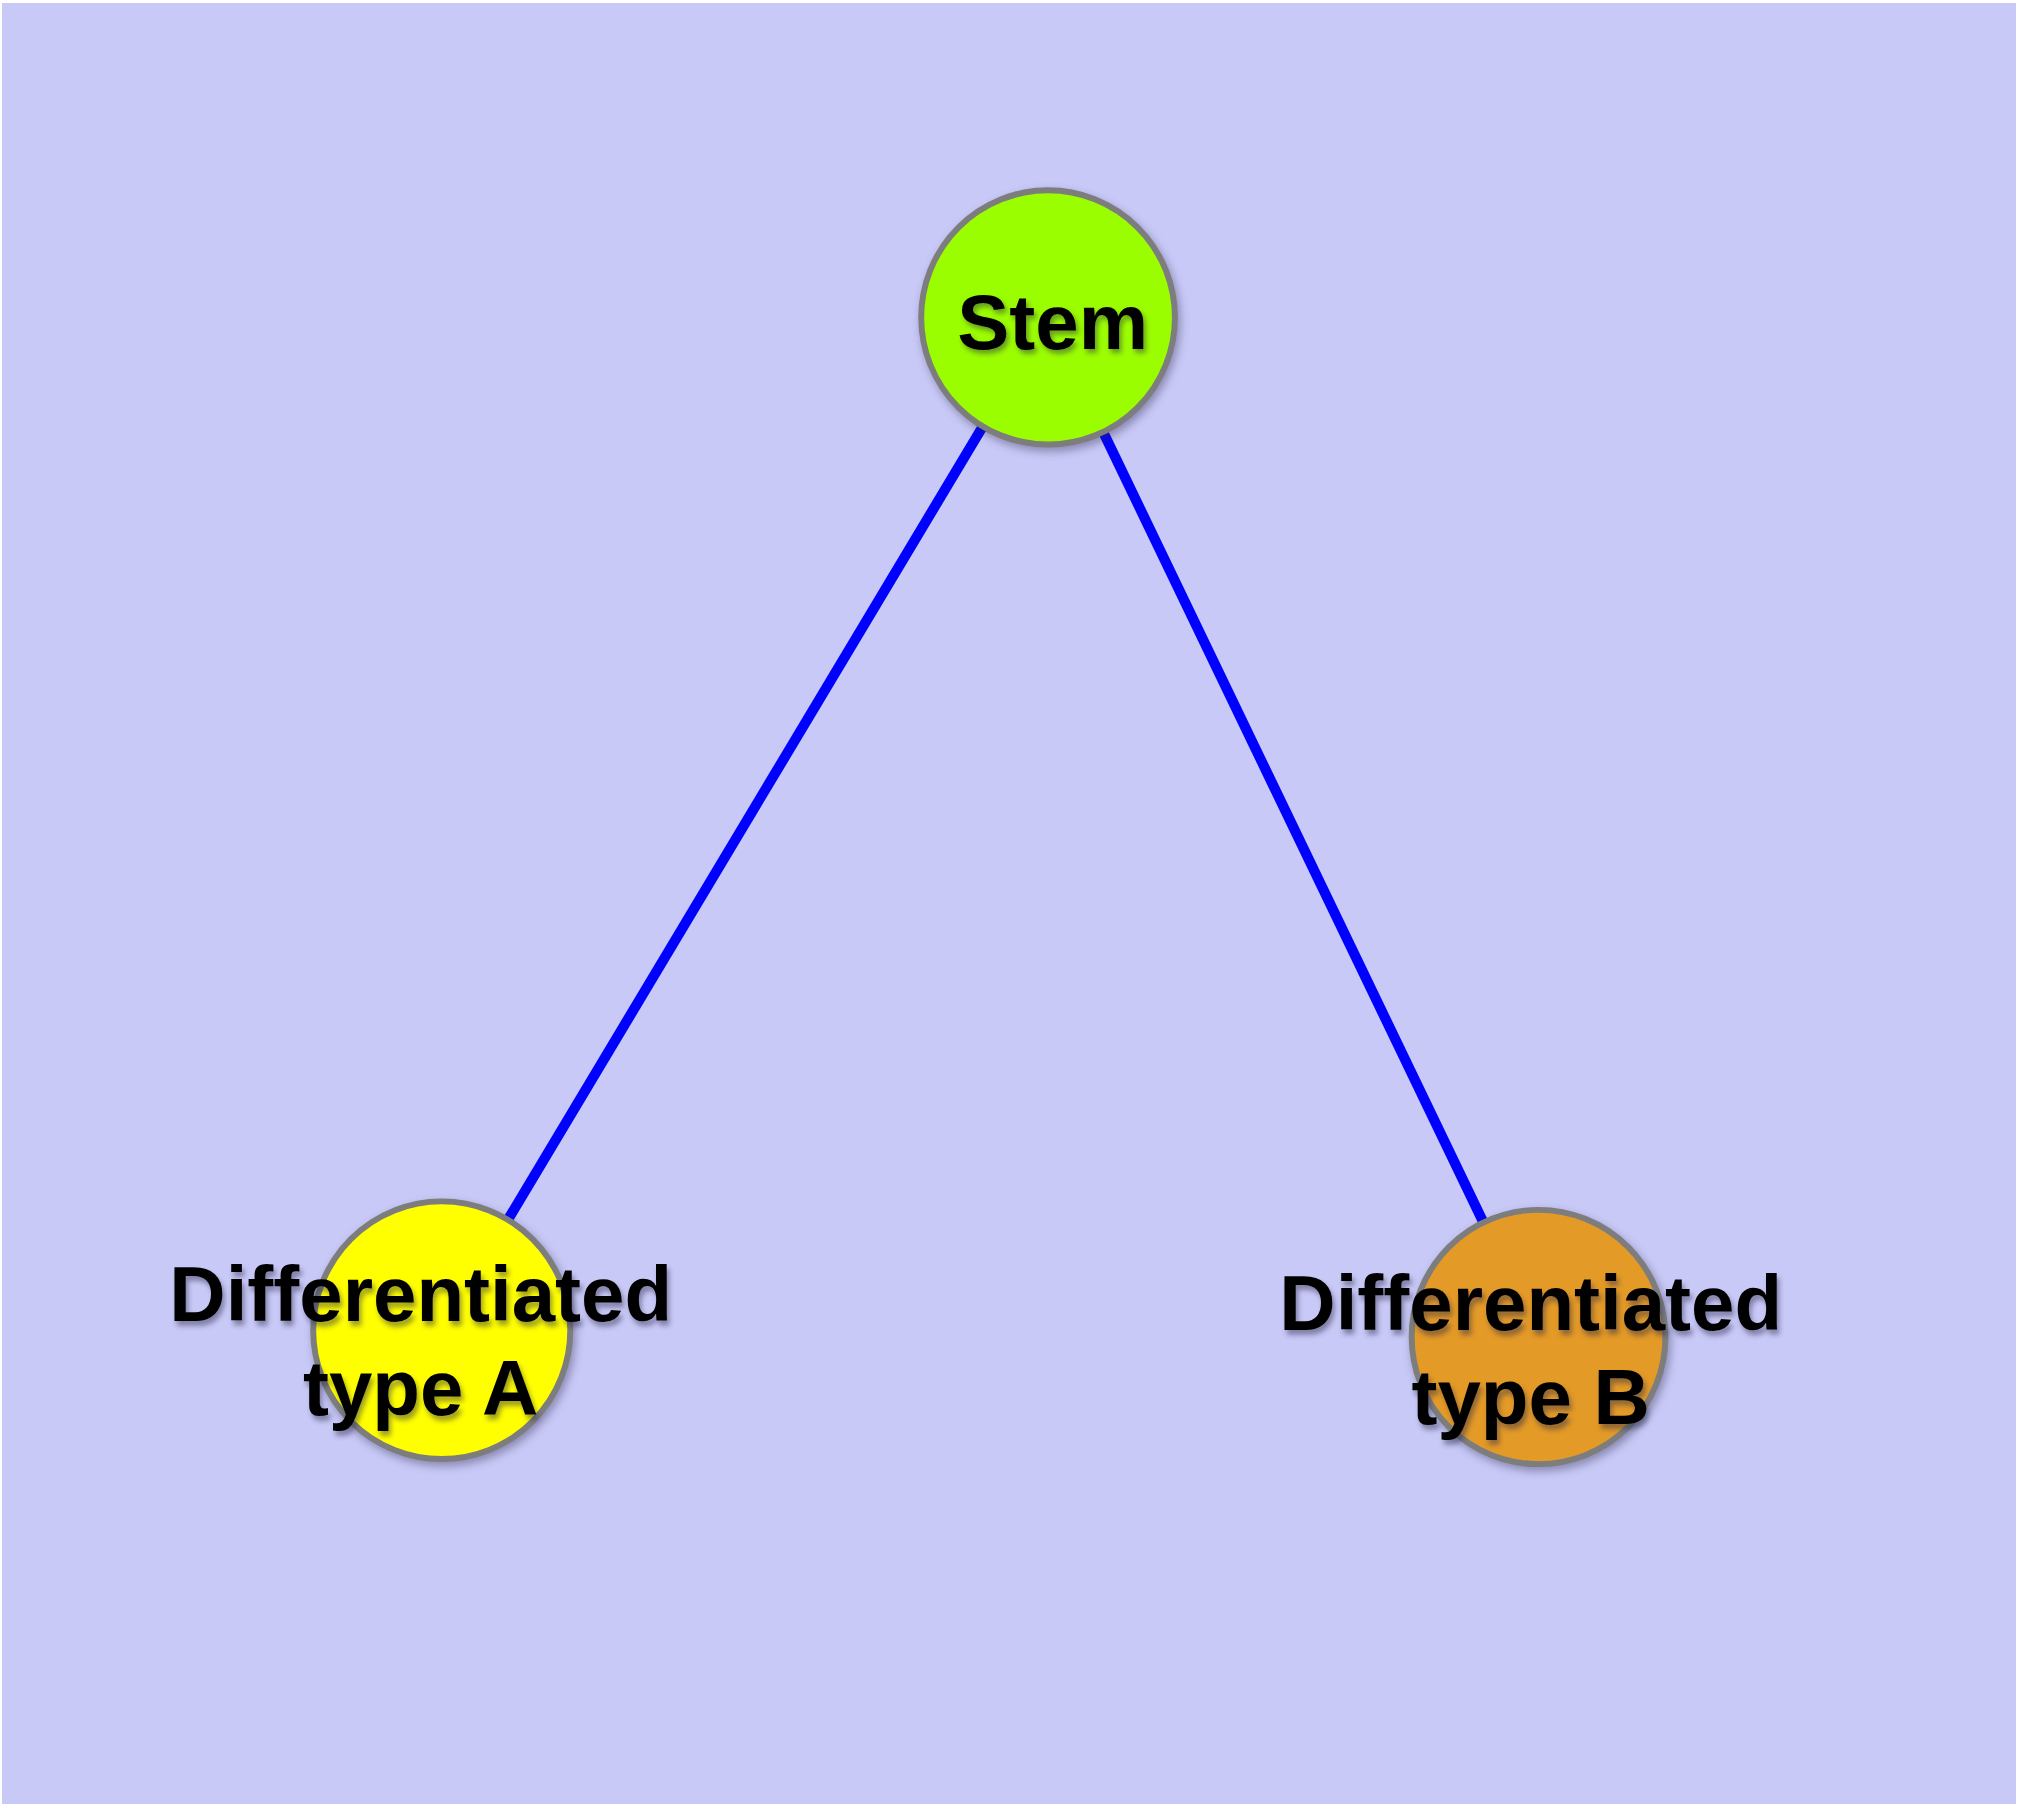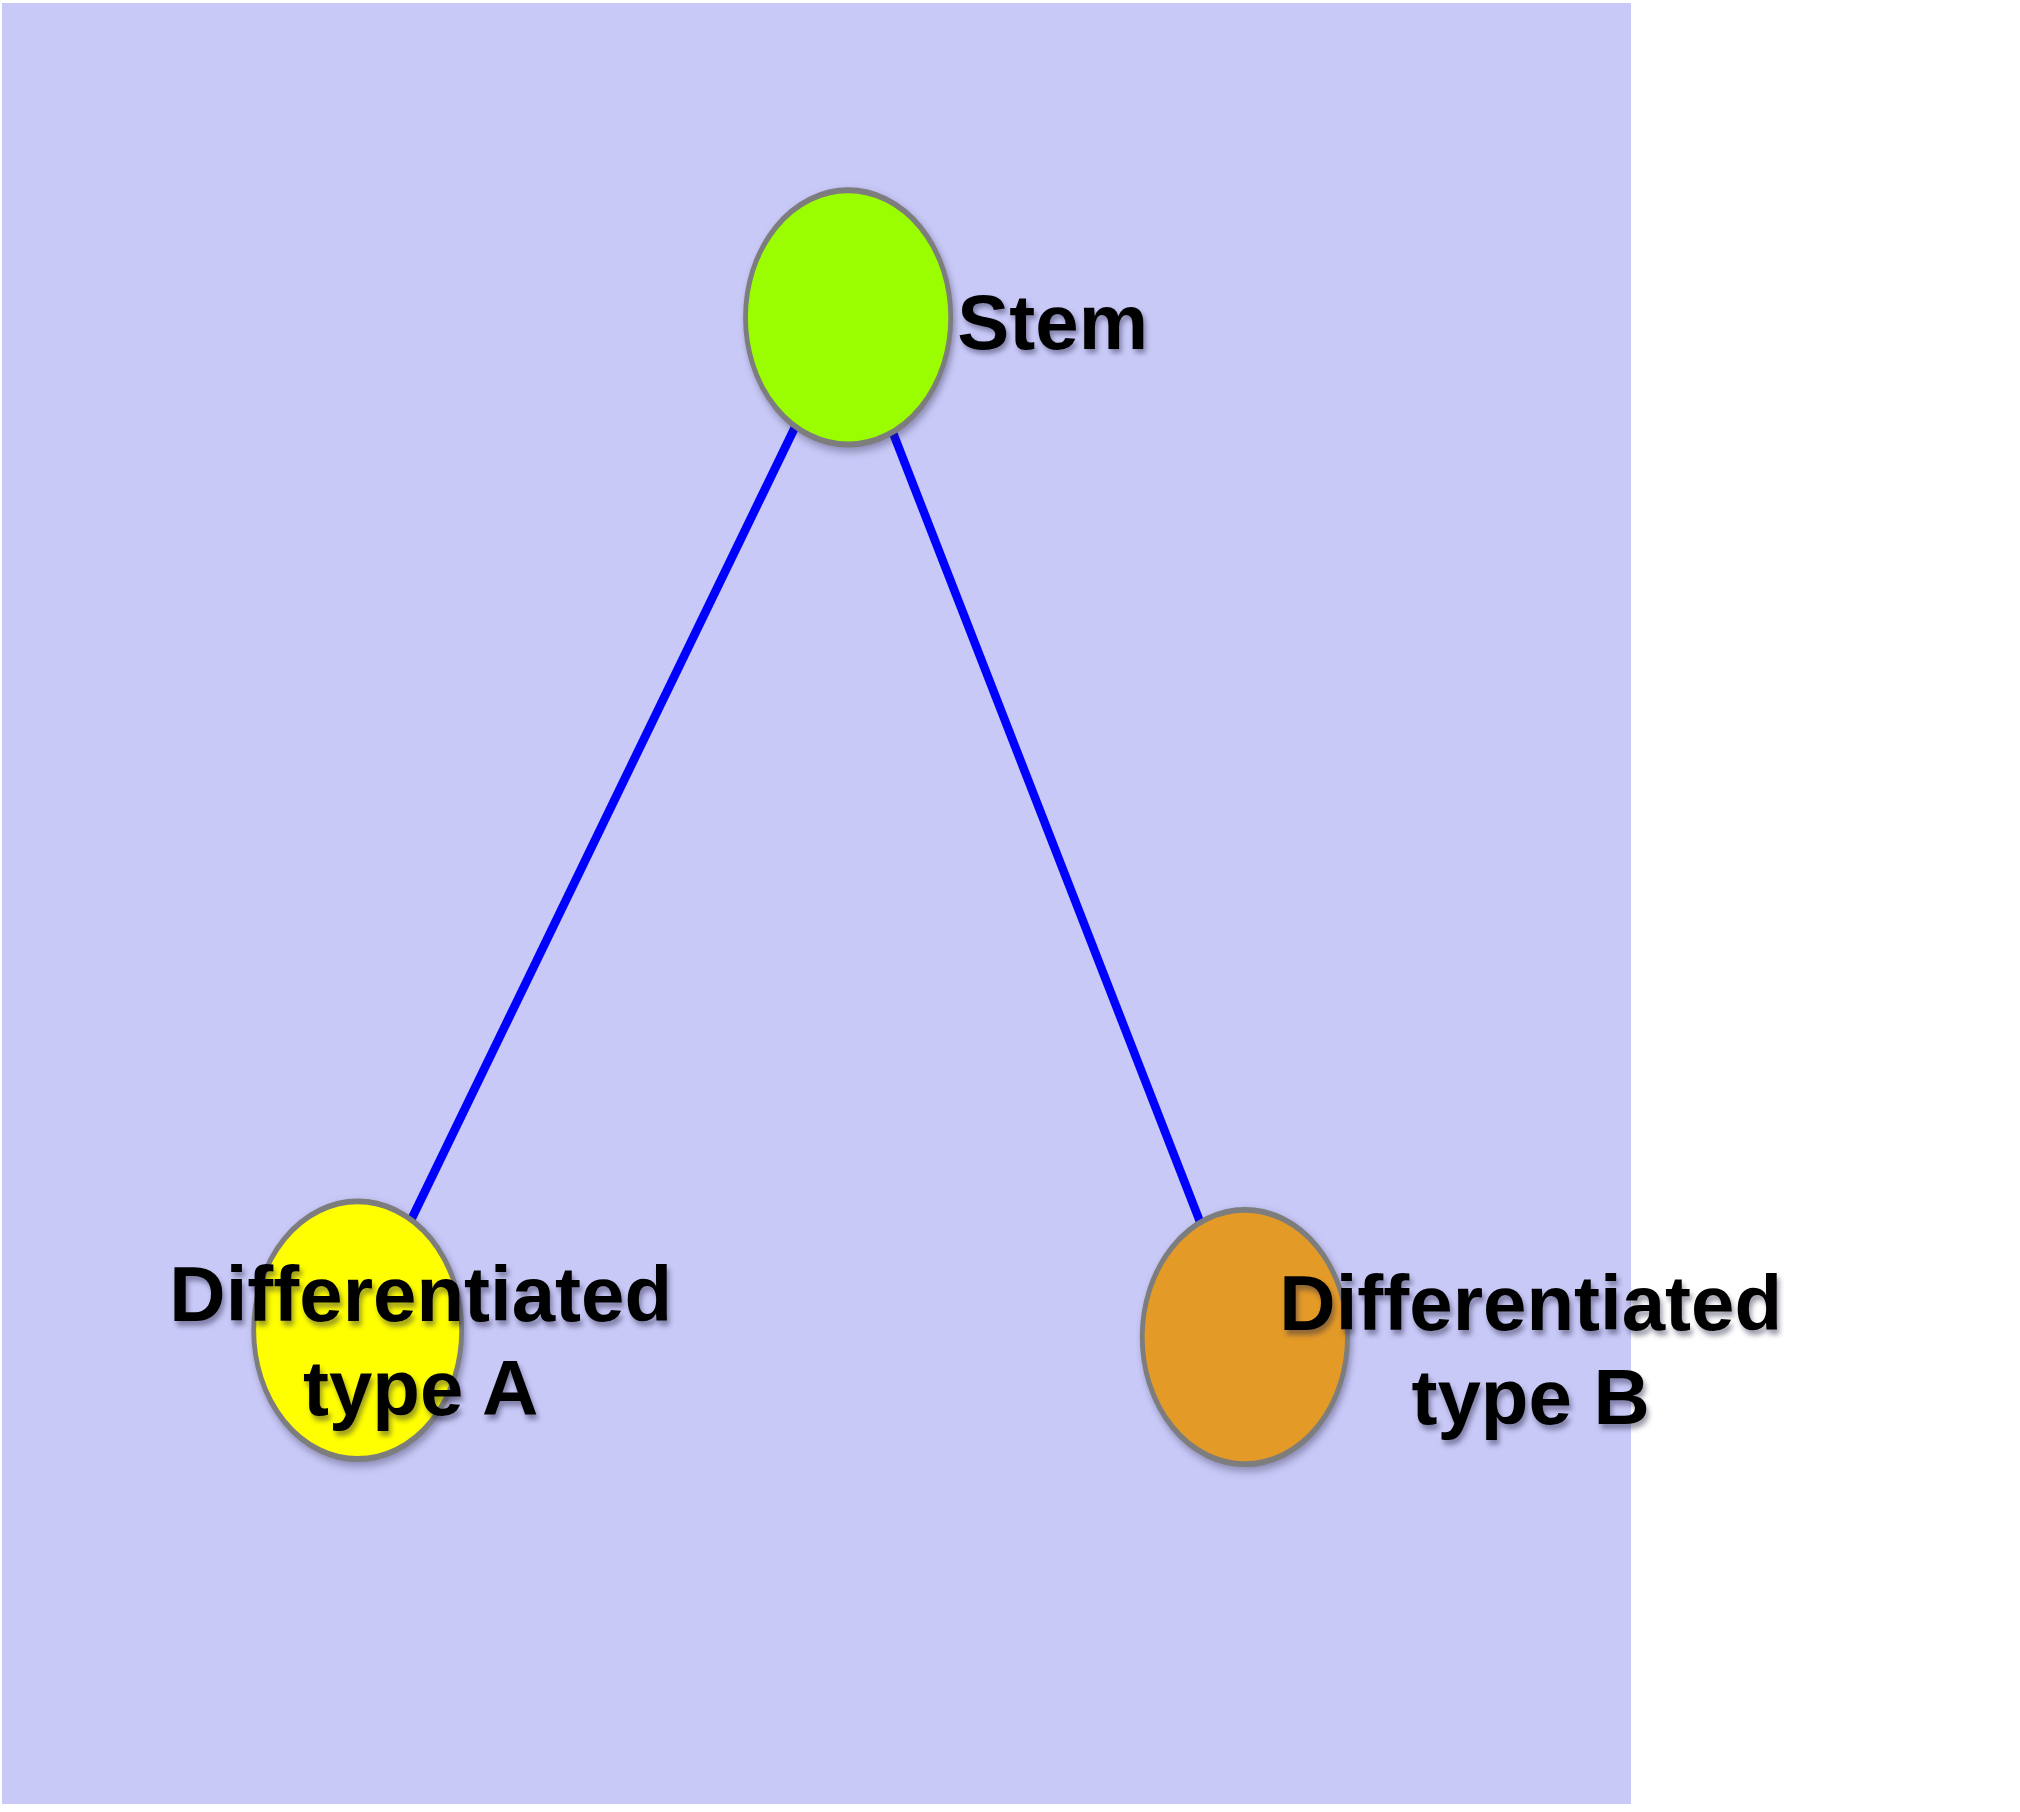--- a/index.html
+++ b/index.html
@@ -6,21 +6,21 @@
     margin: 0;
     padding: 0;
     width: 2021px;
     height: 1812px;
     overflow: hidden;
     background: #ffffff;
     font-family: "Liberation Sans", sans-serif;
   }
   .page {
     position: relative;
-    width: 1631px;
+    width: 2016px;
     height: 1812px;
     background: #ffffff;
   }
   .canvas {
     position: absolute;
     left: 1.7px;
     top: 3.4px;
     right: 0;
     bottom: 8.5px;
   }

